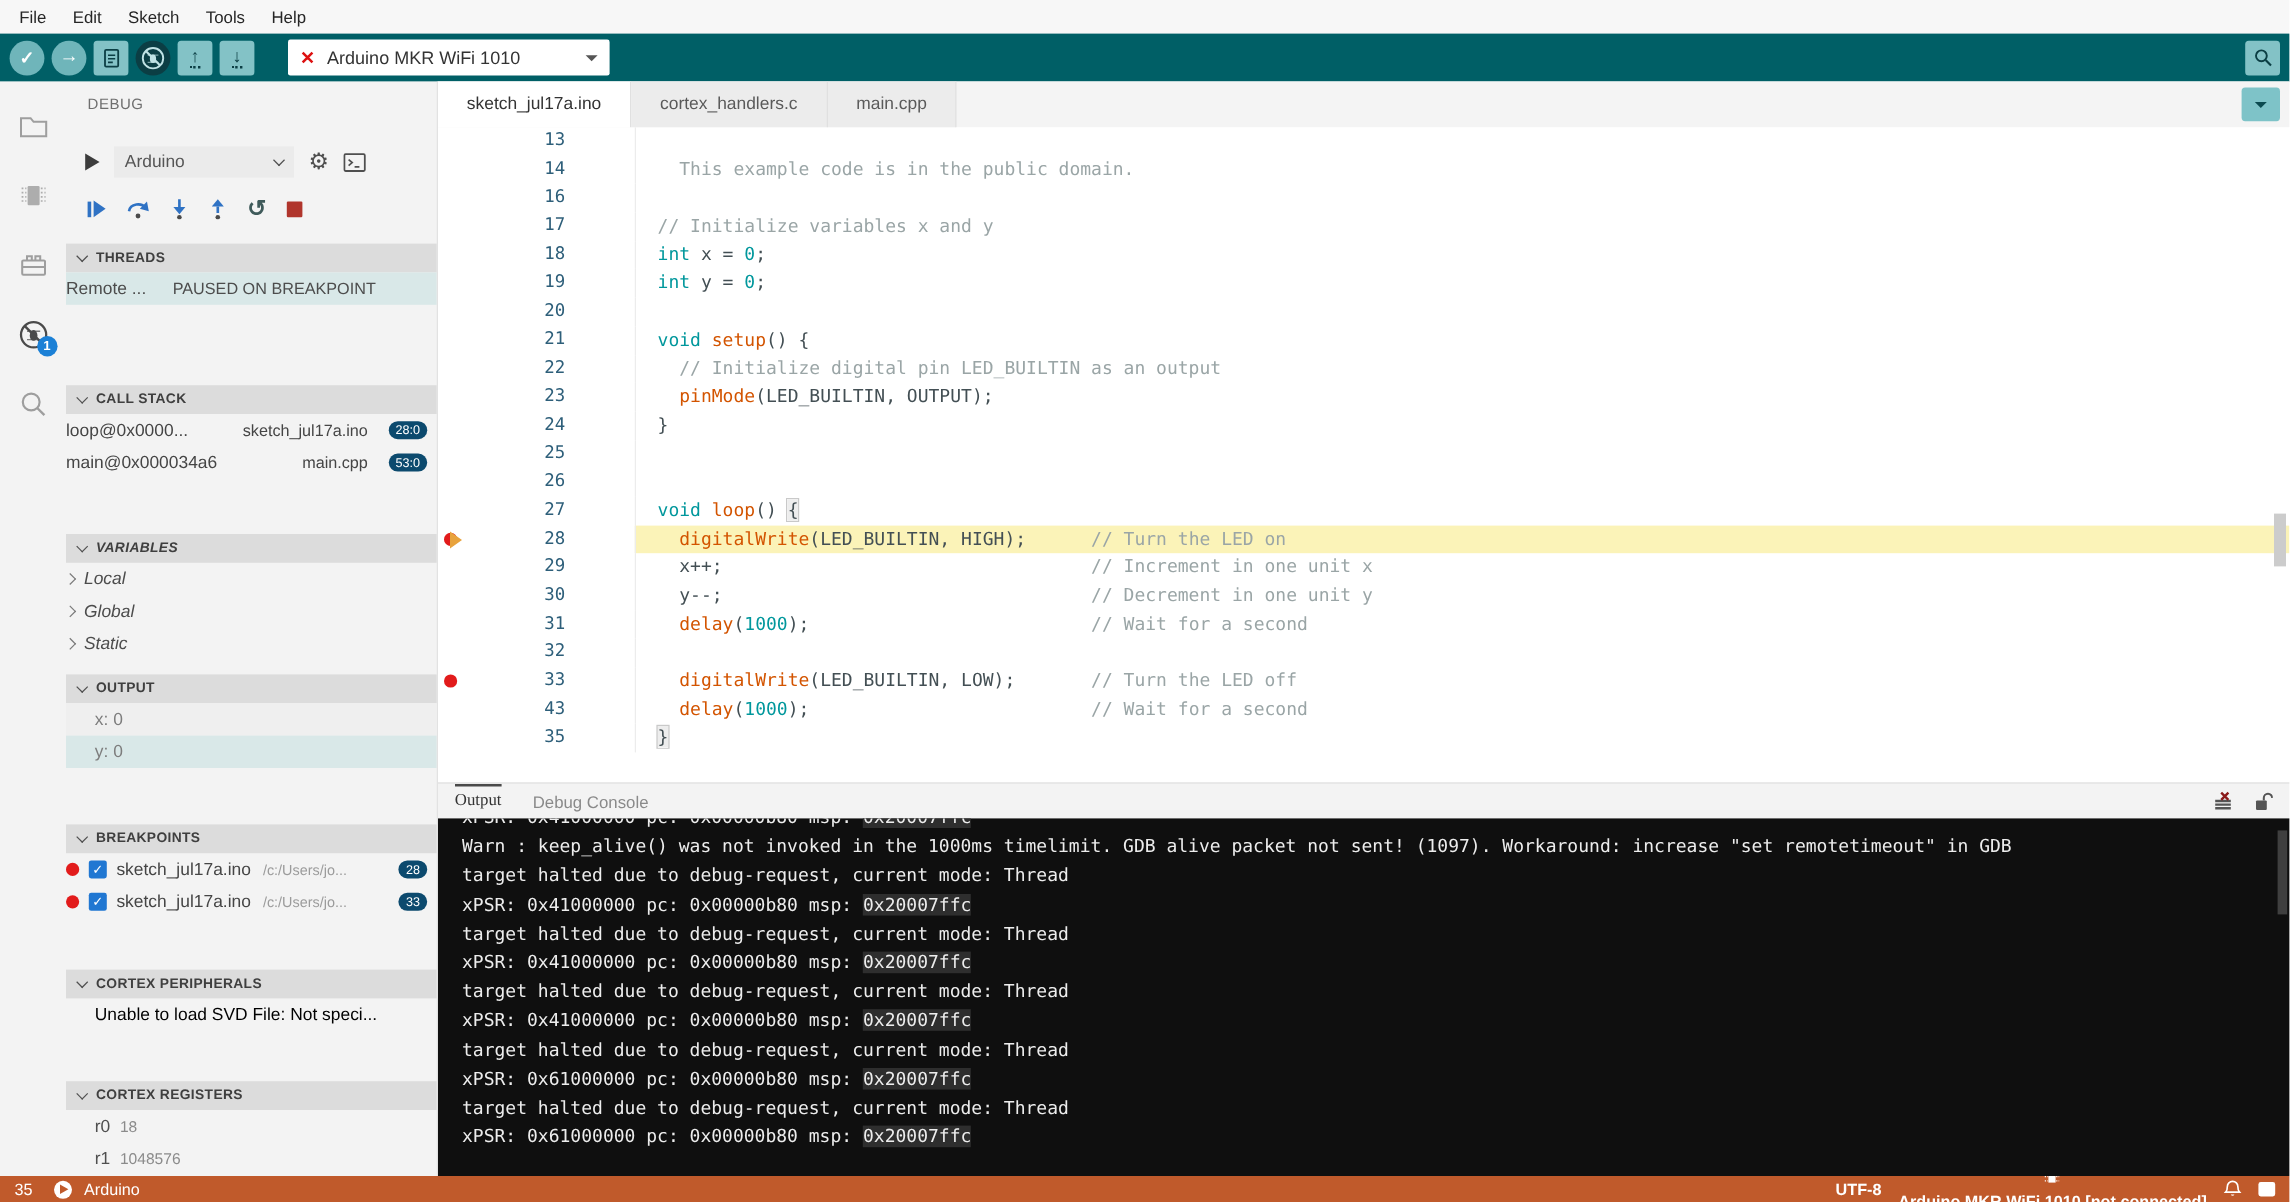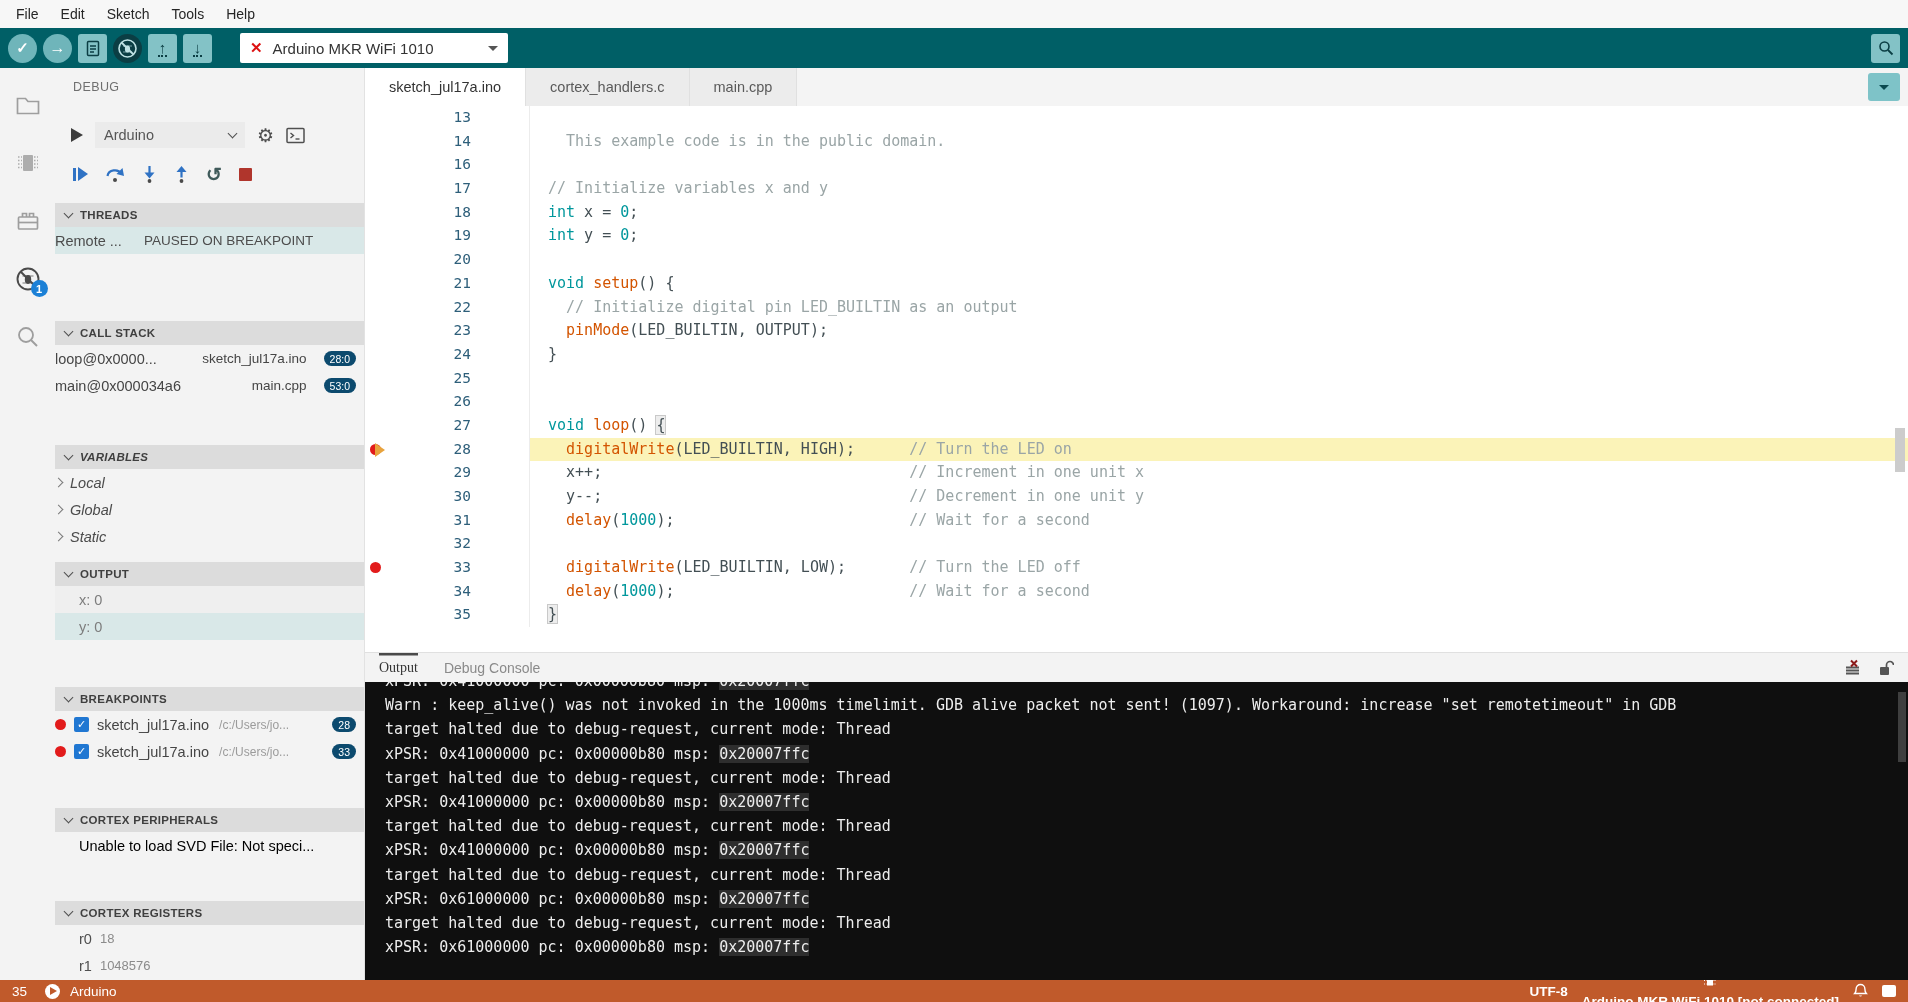--- a/index.html
+++ b/index.html
@@ -497,21 +497,21 @@
           </div>
           <div class="code-line">
             <span class="gut">
               <span class="bp-mark"></span>
             </span>
             <span class="lnum">33</span>
             <span class="ltext"><span class="tk-pl">  </span><span class="tk-fn">digitalWrite</span><span class="tk-pl">(LED_BUILTIN, LOW);</span><span class="tk-pl">       </span><span class="tk-cmt">// Turn the LED off</span></span>
           </div>
           <div class="code-line">
             <span class="gut"></span>
-            <span class="lnum">34</span>
+            <span class="lnum">43</span>
             <span class="ltext"><span class="tk-pl">  </span><span class="tk-fn">delay</span><span class="tk-pl">(</span><span class="tk-num">1000</span><span class="tk-pl">);</span><span class="tk-pl">                          </span><span class="tk-cmt">// Wait for a second</span></span>
           </div>
           <div class="code-line">
             <span class="gut"></span>
             <span class="lnum">35</span>
             <span class="ltext"><span class="tk-brk">}</span></span>
           </div>
         </div>
       <div class="ed-scroll-thumb"></div>
     </div>

